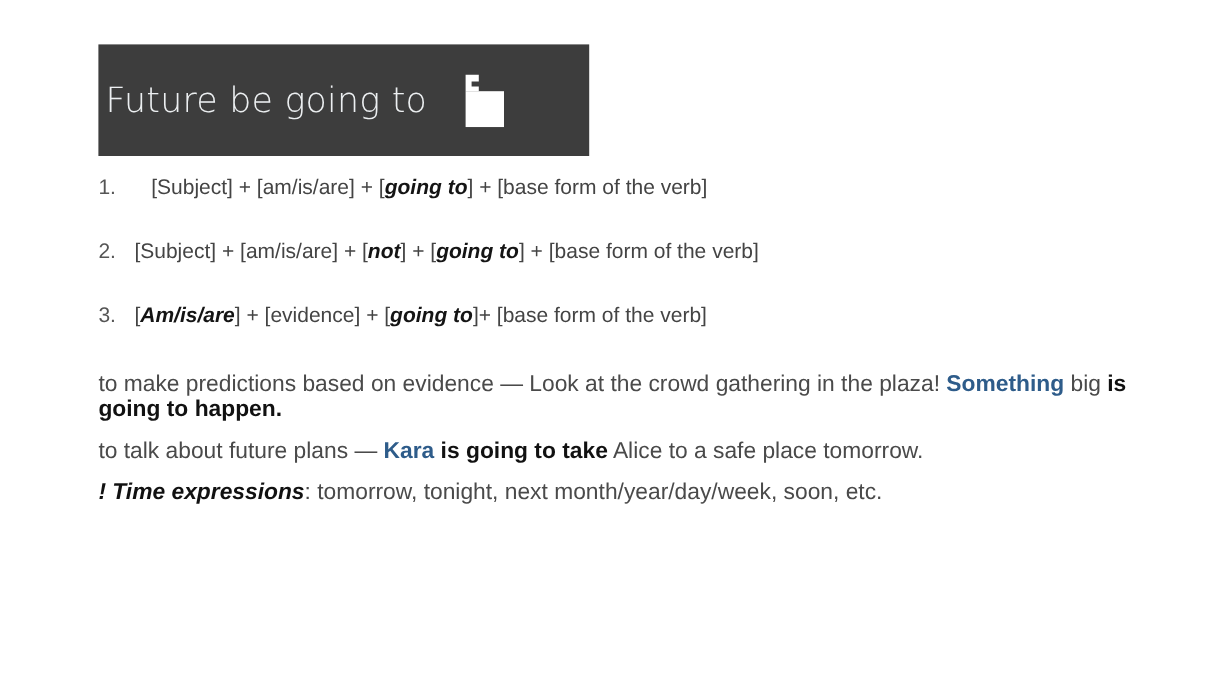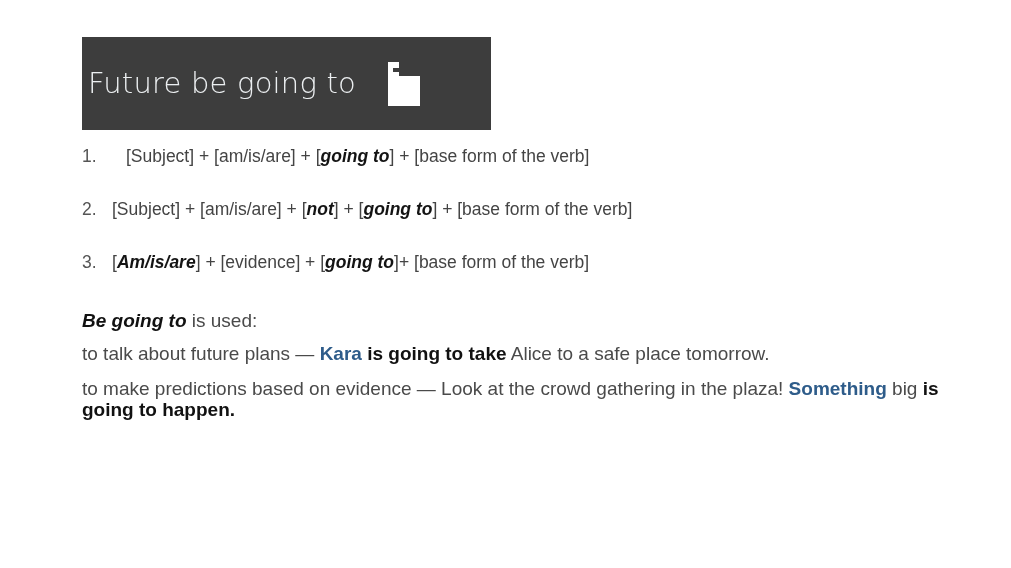--- a/index.html
+++ b/index.html
@@ -149,22 +149,22 @@
       <span class="f-num narrow">3.</span>
       <span class="f-body">
         <span>[</span><b>Am/is/are</b><span>] + [evidence] + [</span><b>going to</b><span>]+ [base form of the verb]</span>
       </span>
     </div>
 
   </div>
 
   <div class="usage">
 
-    <p class="usage-line lead"><span class="bi">Be going to</span><span> is used:</span></p>
+
+    <p class="usage-line para"><span>to make predictions based on evidence — Look at the crowd gathering in the plaza! </span><span class="accent">Something</span><span> big </span><span class="b">is going to happen</span><span class="b">.</span></p>
 
     <p class="usage-line para"><span>to talk about future plans — </span><span class="accent">Kara</span><span class="b"> is going to take</span><span> Alice to a safe place tomorrow.</span></p>
 
-    <p class="usage-line para"><span>to make predictions based on evidence — Look at the crowd gathering in the plaza! </span><span class="accent">Something</span><span> big </span><span class="b">is going to happen</span><span class="b">.</span></p>
-
+    <p class="usage-line last"><span class="bi">! Time expressions</span><span>: tomorrow, tonight, next month/year/day/week, soon, etc.</span></p>
 
   </div>
 
 </div>
 
 </body></html>

